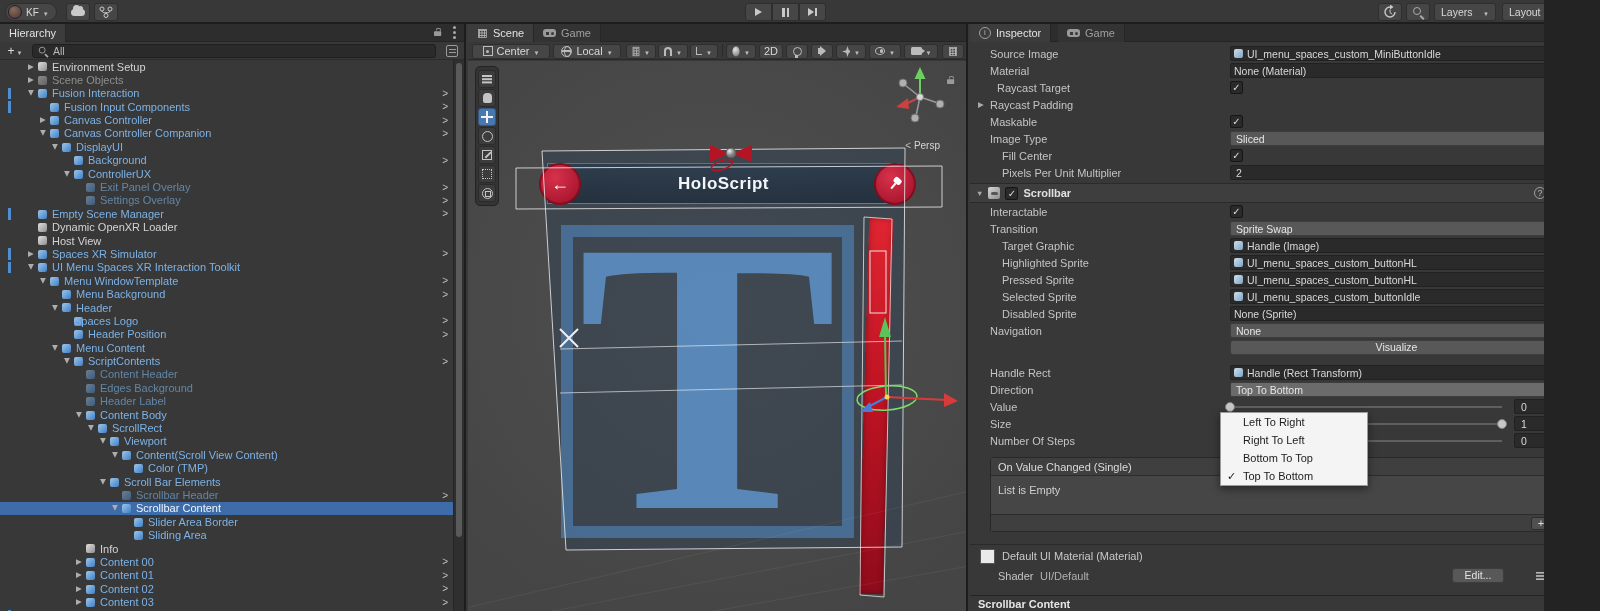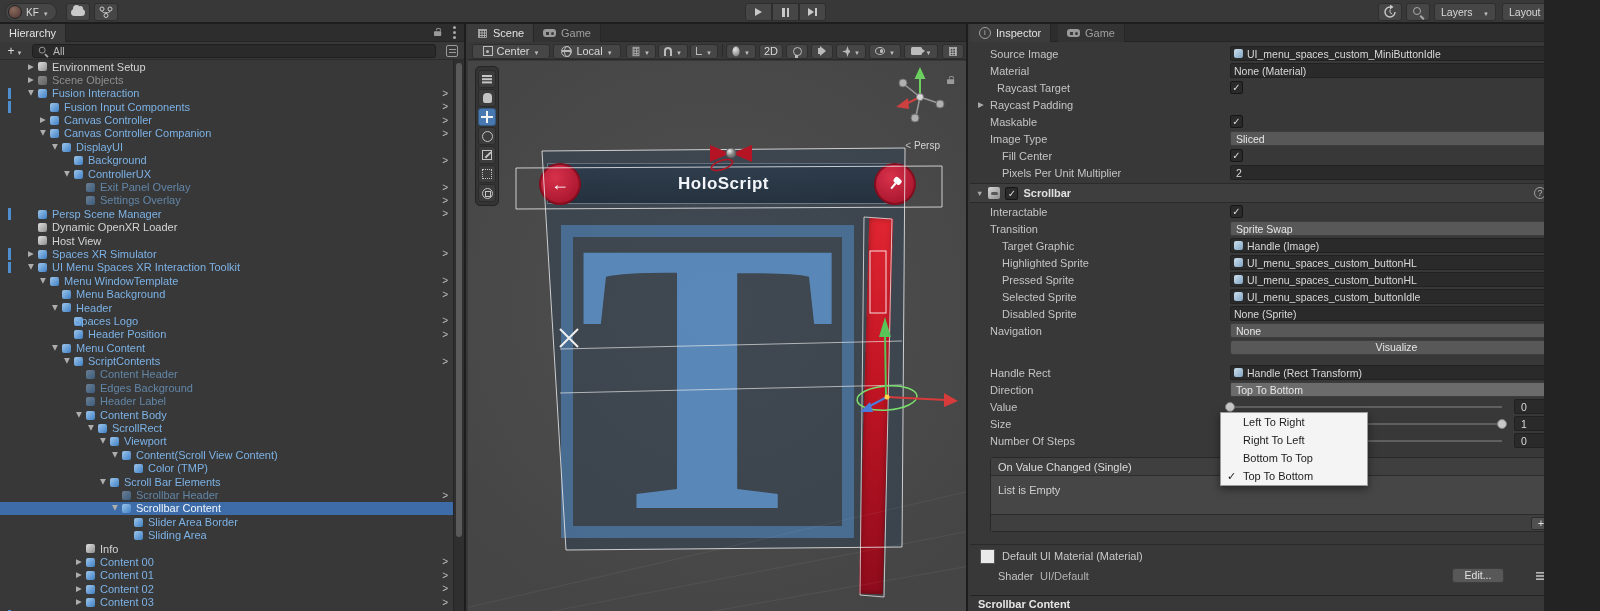--- a/index.html
+++ b/index.html
@@ -318,21 +318,21 @@
           <span class="h-chev"></span>
         </div>
         <div class="h-row">
           <span class="h-icon blue faded" style="left: 86px;"></span>
           <span class="h-label c-dimblue" style="left: 100px;">Settings Overlay</span>
           <span class="h-chev"></span>
         </div>
         <div class="h-row">
           <span class="h-edge"></span>
           <span class="h-icon blue" style="left: 38px;"></span>
-          <span class="h-label c-blue" style="left: 52px;">Persp Scene Manager</span>
+          <span class="h-label c-blue" style="left: 52px;">Empty Scene Manager</span>
           <span class="h-chev"></span>
         </div>
         <div class="h-row">
           <span class="h-icon gray" style="left: 38px;"></span>
           <span class="h-label c-normal" style="left: 52px;">Dynamic OpenXR Loader</span>
         </div>
         <div class="h-row">
           <span class="h-icon gray" style="left: 38px;"></span>
           <span class="h-label c-normal" style="left: 52px;">Host View</span>
         </div>

